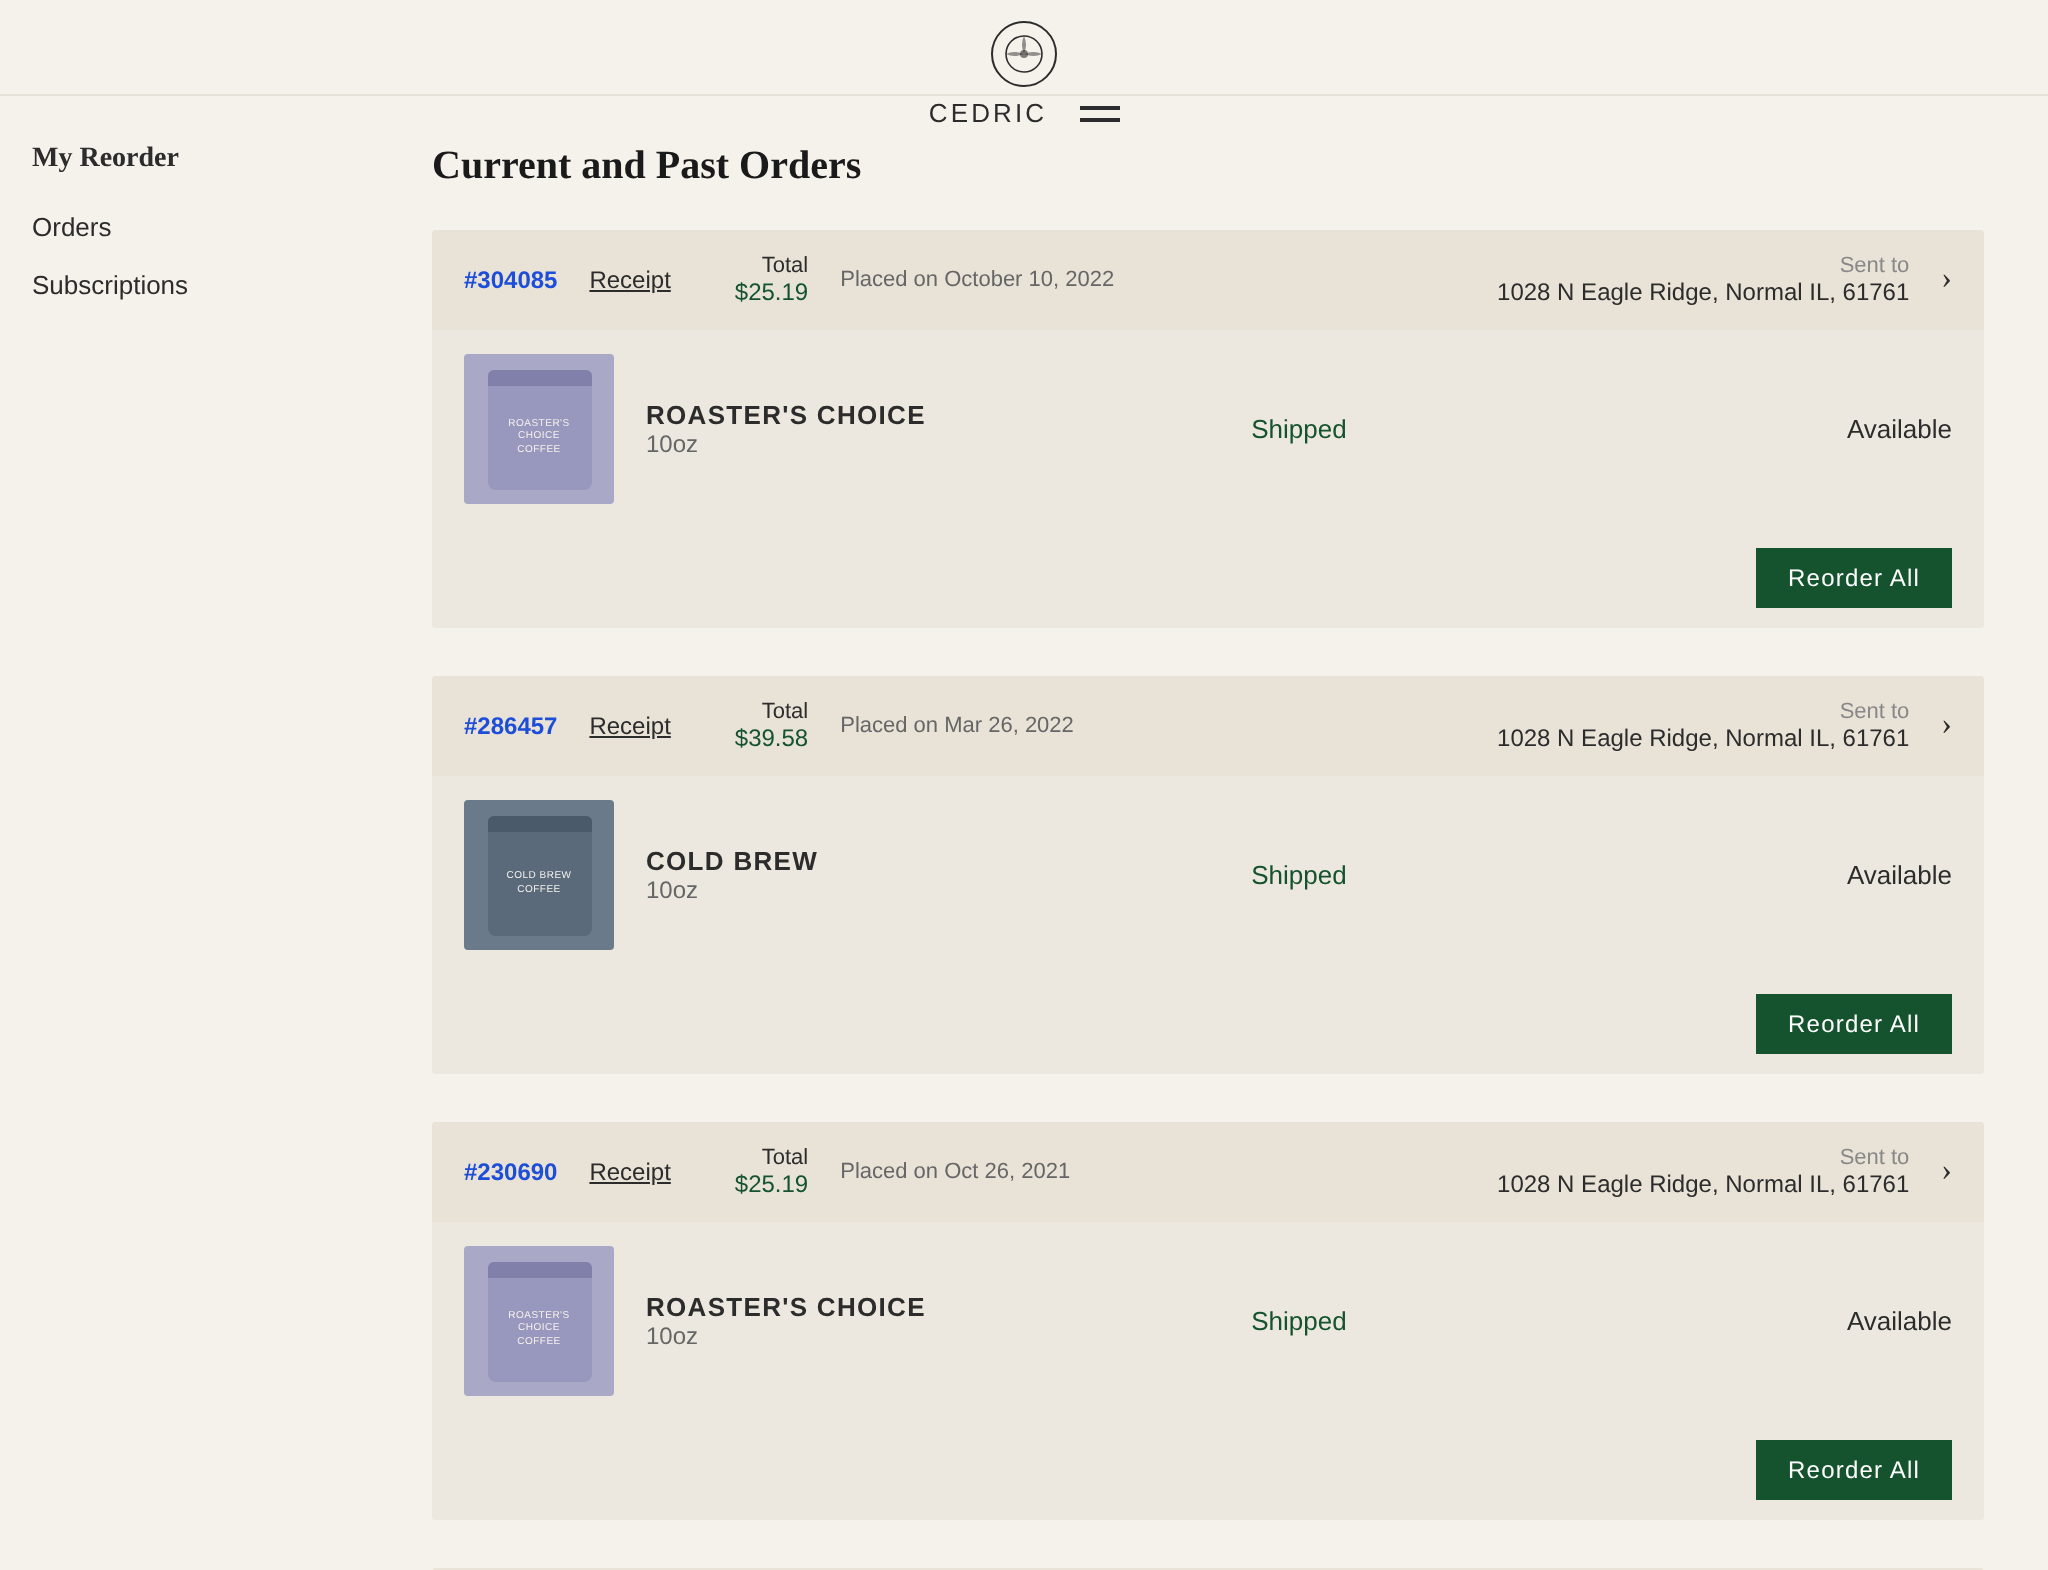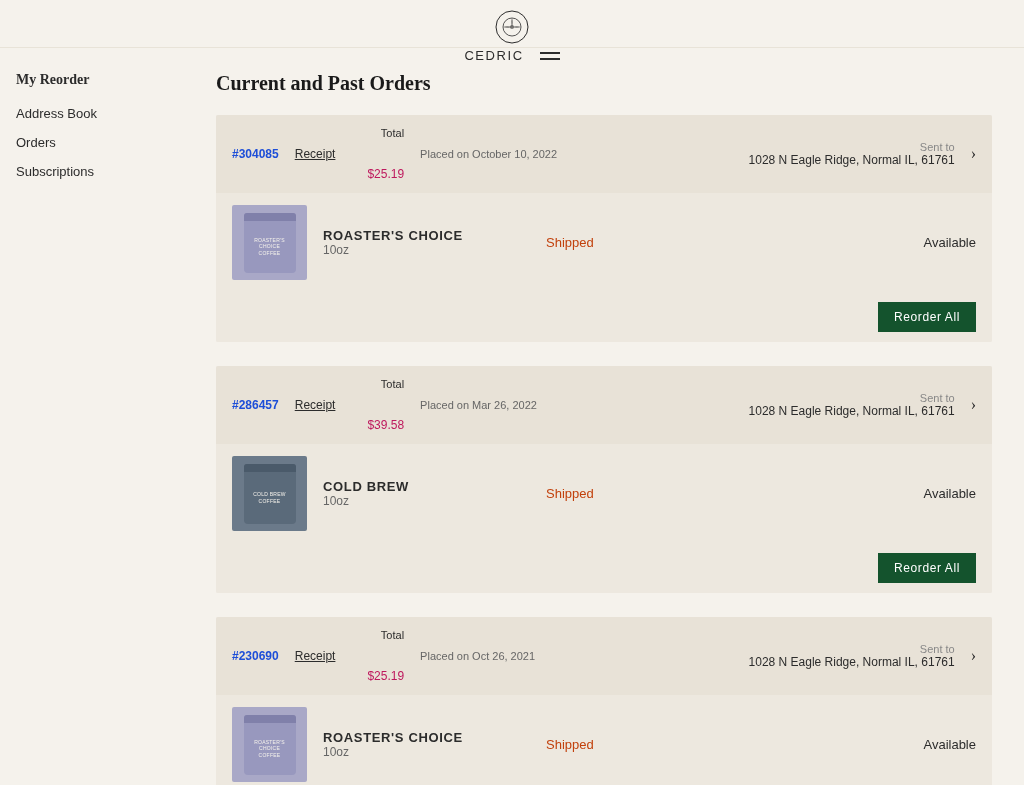--- a/index.html
+++ b/index.html
@@ -130,22 +130,21 @@
       text-align: right;
     }
     .order-total-label {
       font-size: 11px;
       font-family: 'Arial', sans-serif;
       color: #2c2c2c;
     }
     .order-total-value {
       font-size: 12px;
       font-family: 'Arial', sans-serif;
-      color: #be185d;
-      margin-top: 28px;
+      color: #14532d;
     }
     .order-date {
       font-size: 11px;
       color: #666;
       font-family: 'Arial', sans-serif;
     }
     .order-header-right {
       display: flex;
       align-items: center;
       gap: 8px;
@@ -238,23 +237,24 @@
       letter-spacing: 0.05em;
     }
     .order-item-size {
       font-size: 12px;
       color: #666;
       font-family: 'Arial', sans-serif;
     }
 
     .order-item-status {
       flex: 1;
+      text-align: center;
       font-size: 13px;
       font-family: 'Arial', sans-serif;
-      color: #c2410c;
+      color: #14532d;
     }
     .order-item-availability {
       flex: 1;
       text-align: right;
       font-size: 13px;
       font-family: 'Arial', sans-serif;
       color: #2c2c2c;
     }
 
     .order-footer {
@@ -302,21 +302,20 @@
       <span></span>
     </div>
   </div>
 </header>
 
 <div class="layout">
 
   <aside class="sidebar">
     <div class="sidebar-title">My Reorder</div>
     <nav class="sidebar-nav">
-      <a href="#">Address Book</a>
       <a href="#">Orders</a>
       <a href="#">Subscriptions</a>
     </nav>
   </aside>
 
   <main class="main-content">
     <h1 class="page-title">Current and Past Orders</h1>
 
     <div id="orders-container">
         <div class="order-card">

